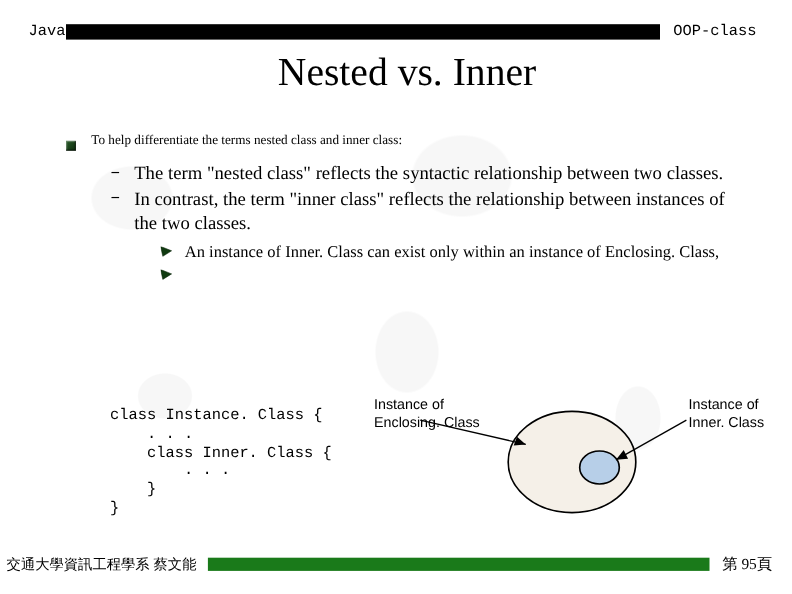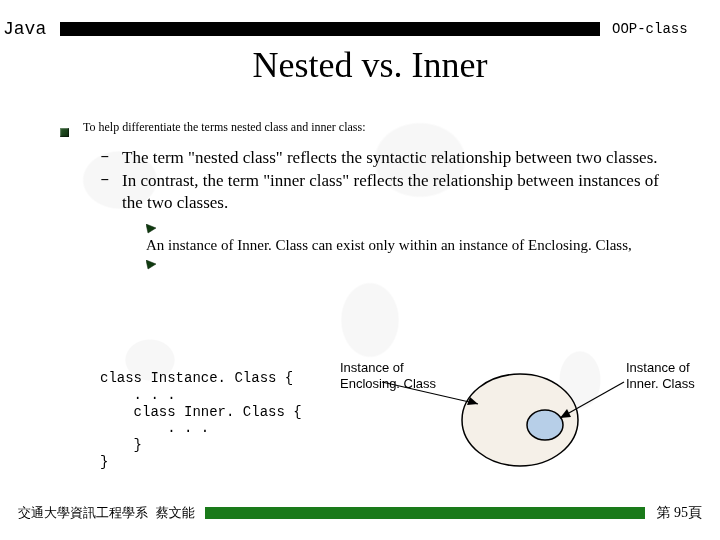--- a/index.html
+++ b/index.html
@@ -24,22 +24,22 @@
     pointer-events: none;
   }
   .topbar {
     position: absolute;
     top: 20px; left: 0; right: 0;
     display: flex; align-items: center;
     height: 18px;
   }
   .topbar .left-label {
     font-family: "Courier New", monospace;
-    font-size: 18px;
-    padding-left: 3px;
+    font-size: 14px;
+    padding-left: 26px;
     width: 60px;
   }
   .topbar .blackbar {
     flex: 1;
     height: 14px;
     background: #000;
   }
   .topbar .right-label {
     font-family: "Courier New", monospace;
     font-size: 14px;
@@ -97,21 +97,20 @@
     line-height: 1.25;
   }
   .subsub-list {
     margin-left: 86px;
     margin-top: 8px;
   }
   .subsub-row {
     display: flex;
     align-items: flex-start;
     margin-bottom: 2px;
-    flex-direction: column;
   }
   .arrow-bullet {
     width: 12px; height: 12px;
     margin-top: 3px;
     margin-right: 10px;
     flex: 0 0 auto;
   }
   .arrow-bullet svg { display: block; }
   .subsub-text {
     font-size: 15px;
@@ -139,23 +138,23 @@
     font-size: 13px;
     fill: #000;
   }
   .footer {
     position: absolute;
     bottom: 18px; left: 0; right: 0;
     display: flex; align-items: center;
     height: 18px;
   }
   .footer .footer-left {
-    font-family: Liberation Mono, monospace;
+    font-family: Liberation Sans, sans-serif;
     font-size: 13px;
-    padding-left: 18px;
+    padding-left: 6px;
     padding-right: 10px;
     white-space: nowrap;
   }
   .footer .greenbar {
     flex: 1;
     height: 12px;
     background: #1a7a1a;
   }
   .footer .footer-right {
     font-family: "MS Mincho","SimSun","Times New Roman",serif;

